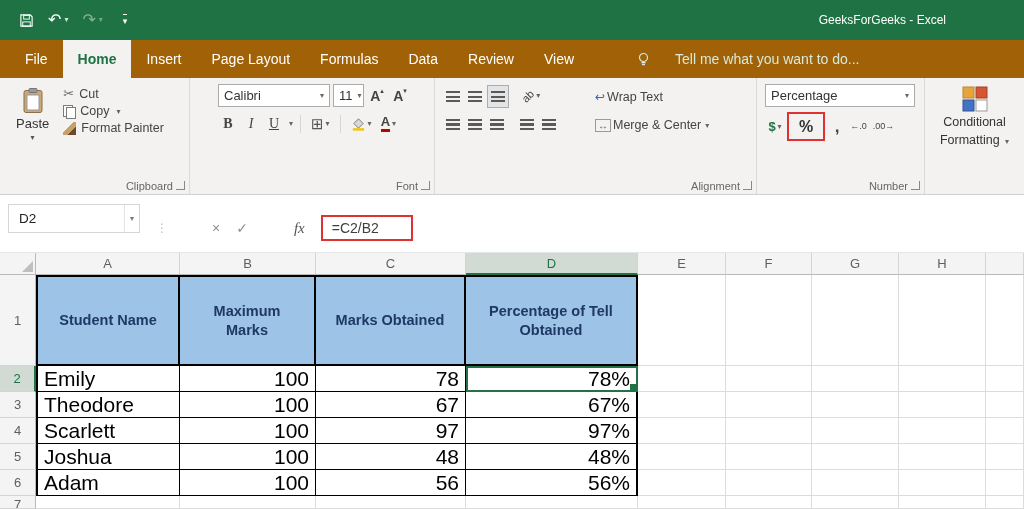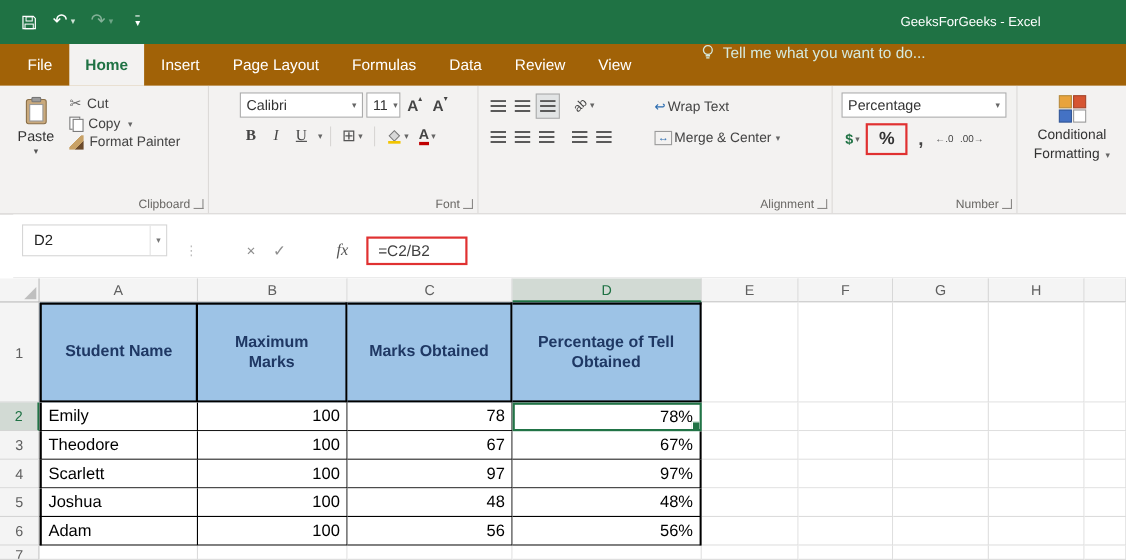--- a/index.html
+++ b/index.html
@@ -12,21 +12,21 @@
   .qat-btn{display:flex;align-items:center;padding:4px 7px;color:#fff;font-size:16px;line-height:1;}
   .qat-caret{font-size:8px;margin-left:3px;color:#CFE3D7;}
   .dim{opacity:.45;}
   .qat-custom{border-top:1px solid #fff;padding-top:2px;font-size:9px;color:#fff;margin-left:6px;}
   .title-text{margin-left:auto;margin-right:66px;font-size:12px;}
 
   
   .tabrow{height:38px;background:#a16207;display:flex;align-items:stretch;padding-left:10px;color:#fff;flex-shrink:0;}
   .tab{display:flex;align-items:center;padding:0 15px;font-size:14px;white-space:nowrap;}
   .tab.active{background:#F3F2F1;color:#1F7244;font-weight:bold;}
-  .tellme{display:flex;gap:7px;margin-left:48px;color:#D5E9DD;font-size:14px;}
+  .tellme{display:flex;align-items:center;gap:25px;margin-left:48px;color:#D5E9DD;font-size:14px;}
 
   
   .ribbon{height:117px;background:#F3F2F1;display:flex;border-bottom:1px solid #D2D0CE;flex-shrink:0;overflow:hidden;}
   .rgroup{position:relative;display:flex;flex-direction:column;padding:6px 8px 17px;border-right:1px solid #DCDAD8;flex-shrink:0;}
   .rgroup-label{position:absolute;bottom:2px;left:0;right:16px;text-align:right;font-size:11px;color:#696764;}
   .launcher{position:absolute;right:4px;bottom:4px;width:9px;height:9px;border-right:1px solid #8a8886;border-bottom:1px solid #8a8886;}
   .icon-btn{display:inline-flex;align-items:center;justify-content:center;height:23px;min-width:20px;padding:0 3px;color:#444;font-size:13px;line-height:1;}
   .icon-btn.active{border:1px solid #ACACAC;background:#E2E4E5;}
   .mini-caret{font-size:8px;color:#666;margin-left:2px;}
   .combo{background:#fff;border:1px solid #ABABAB;height:23px;display:flex;align-items:center;padding:0 5px;font-size:13px;color:#333;}
@@ -81,21 +81,21 @@
   .percent-box{display:inline-flex;align-items:center;justify-content:center;border:2px solid #E03131;padding:1px 7px;margin:0 2px;}
   .pct-ic{font-size:16px;color:#333;font-weight:bold;}
   .comma-ic{font-size:17px;font-weight:bold;color:#444;}
   .dec-ic{font-size:9px;color:#444;letter-spacing:0;}
 
   
   .g-styles{flex:1;border-right:none;}
   .cf-btn{display:flex;flex-direction:column;align-items:center;gap:2px;padding-top:2px;font-size:12.5px;color:#333;text-align:center;line-height:1.3;}
 
   
-  .formula-area{height:58px;background:#fff;padding:9px 12px 0 8px;display:flex;align-items:flex-start;flex-shrink:0;border-bottom:1px solid #E6E6E6;margin-left:12px;}
+  .formula-area{height:58px;background:#fff;padding:9px 12px 0 8px;display:flex;align-items:flex-start;flex-shrink:0;border-bottom:1px solid #E6E6E6;}
   .name-box{width:132px;height:29px;border:1px solid #D6D6D6;background:#fff;display:flex;align-items:center;padding-left:10px;font-size:13.5px;color:#222;}
   .nb-caret{margin-left:auto;font-size:8px;color:#777;border-left:1px solid #E3E3E3;align-self:stretch;display:flex;align-items:center;padding:0 5px;}
   .fb-dots{color:#BDBDBD;font-size:12px;margin-left:16px;align-self:center;}
   .fb-btn{color:#8F8F8F;font-size:14px;align-self:center;}
   .fb-cancel{margin-left:44px;}
   .fb-enter{margin-left:16px;color:#8F8F8F;}
   .fb-fx{margin-left:46px;font-family:"Liberation Serif",serif;font-style:italic;color:#555;font-size:15px;}
   .formula-box{margin-left:16px;align-self:center;display:flex;align-items:center;}
   .formula-annotation{border:2px solid #E03131;padding:3px 32px 3px 9px;font-size:14px;color:#404040;}
 
@@ -112,21 +112,21 @@
   .r7{flex:1;overflow:hidden;}
   .ch{background:#F4F4F4;border-right:1px solid #D4D4D4;border-bottom:1px solid #B9B9B9;justify-content:center;font-size:13px;color:#5F5F5F;}
   .ch.sel-ch{background:#D2DAD4;color:#1F7244;border-bottom:2px solid #217346;}
   .corner{background:#F4F4F4;border-right:1px solid #B9B9B9;border-bottom:1px solid #B9B9B9;position:relative;}
   .corner::after{content:"";position:absolute;right:2px;bottom:2px;border-left:11px solid transparent;border-bottom:11px solid #BFBFBF;}
   .rh{background:#F4F4F4;border-right:1px solid #B9B9B9;border-bottom:1px solid #D4D4D4;justify-content:center;font-size:13px;color:#5F5F5F;}
   .rh.sel-rh{background:#D2DAD4;color:#1F7244;border-right:2px solid #217346;}
   .gl{border-right:1px solid #DCDCDC;border-bottom:1px solid #DCDCDC;background:#fff;}
   .blue{background:#9DC3E6;color:#1F3864;font-weight:bold;justify-content:center;text-align:center;font-size:14.5px;line-height:1.3;border-top:2px solid #000;border-bottom:2px solid #000;border-right:2px solid #000;padding:0 12px;}
   .blue.first{border-left:2px solid #000;}
-  .td{border-right:1px solid #000;border-bottom:1px solid #000;font-size:15px;color:#000;background:#fff;}
+  .td{border-right:1px solid #000;border-bottom:1px solid #000;font-size:21px;color:#000;background:#fff;}
   .td.first{border-left:2px solid #000;}
   .td.last{border-right:2px solid #000;}
   .td.name{padding-left:6px;}
   .td.num{justify-content:flex-end;padding-right:6px;}
   .td.sel{border:2px solid #217346;position:relative;}
   .td.sel::after{content:"";position:absolute;right:-1px;bottom:-1px;width:6px;height:6px;background:#217346;border:1px solid #fff;}
   .r7 .rh{align-items:flex-start;padding-top:1px;}
 </style>
 </head>
 <body>

